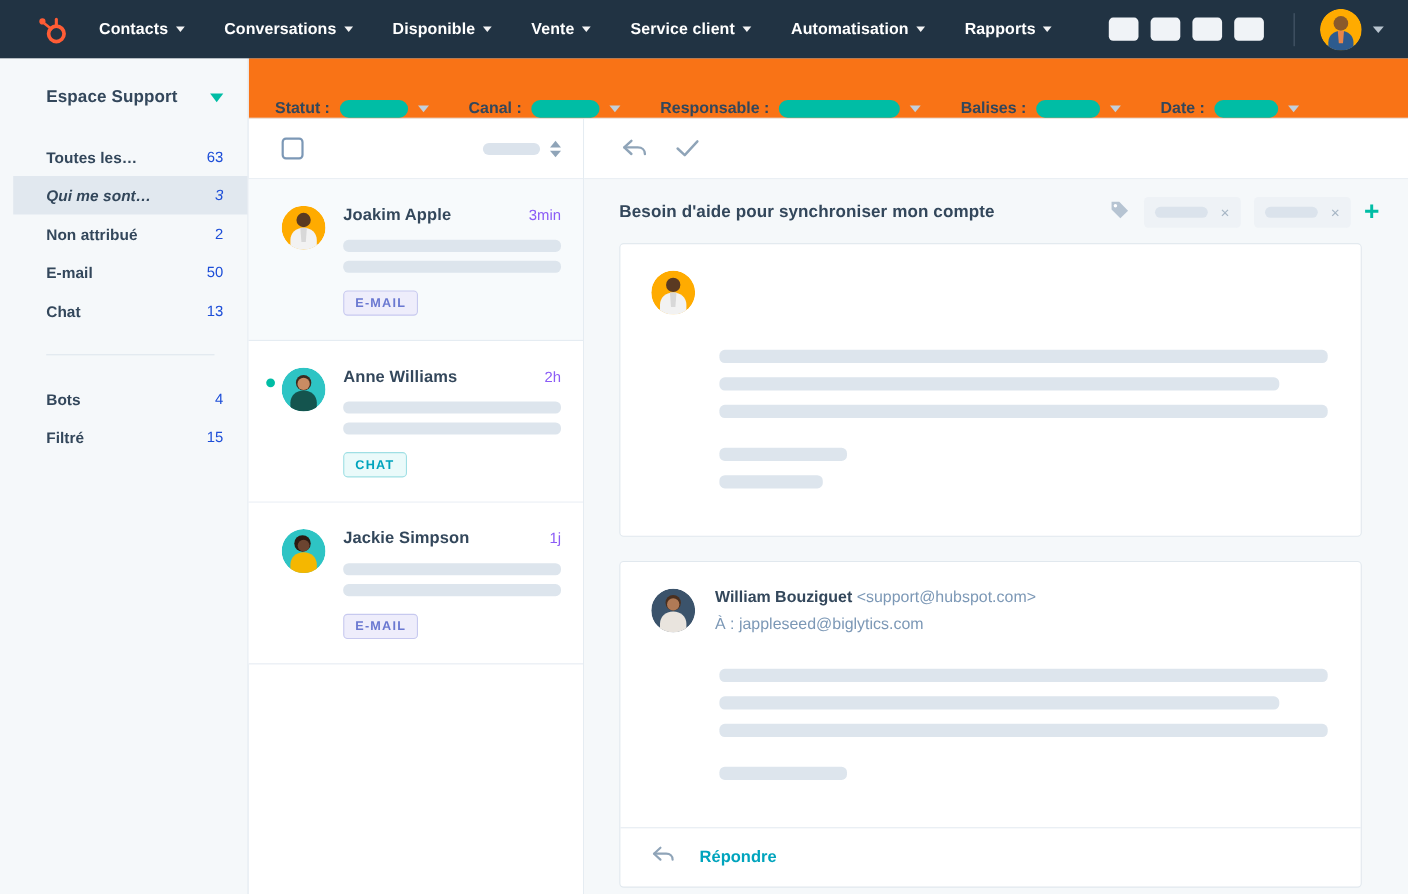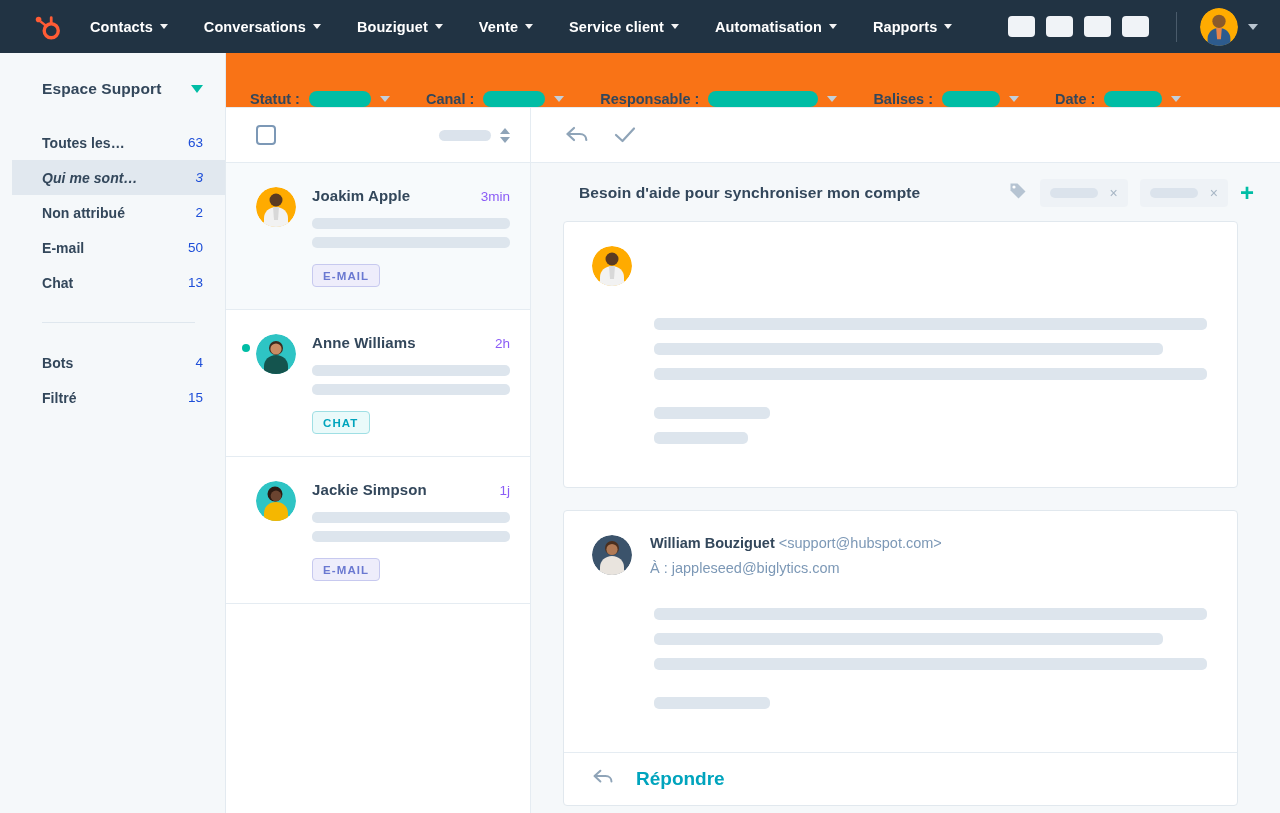--- a/index.html
+++ b/index.html
@@ -356,21 +356,21 @@
   .thread-header {
     flex: 0 0 auto;
     background: #f5f8fa;
     display: flex;
     align-items: center;
     padding: 16px 26px 14px 345px;
     position: relative;
   }
   .subject {
     position: absolute;
-    left: 48px;
+    left: 32px;
     font-size: 15.5px;
     font-weight: 700;
     color: #33475b;
     letter-spacing: .1px;
     white-space: nowrap;
   }
   .tags {
     margin-left: auto;
     display: flex;
     align-items: center;
@@ -438,21 +438,21 @@
   .msg-body .gap { height: 14px; }
   .msg-foot {
     border-top: 1px solid #e5ecf2;
     display: flex;
     align-items: center;
     gap: 20px;
     padding: 15px 28px;
     cursor: pointer;
   }
   .reply-label {
-    font-size: 19px;
+    font-size: 15px;
     font-weight: 700;
     color: #00a4bd;
   }
 </style>
 </head>
 <body>
 
 <div class="topnav">
   <div class="logo">
     <svg viewBox="0 0 32 32" width="30" height="30" aria-hidden="true">
@@ -466,21 +466,21 @@
   <div class="nav-items">
     <div class="nav-item">
       <span>Contacts</span>
       <span class="chev-down"></span>
     </div>
     <div class="nav-item">
       <span>Conversations</span>
       <span class="chev-down"></span>
     </div>
     <div class="nav-item">
-      <span>Bouziguet</span>
+      <span>Disponible</span>
       <span class="chev-down"></span>
     </div>
     <div class="nav-item">
       <span>Vente</span>
       <span class="chev-down"></span>
     </div>
     <div class="nav-item">
       <span>Service client</span>
       <span class="chev-down"></span>
     </div>

